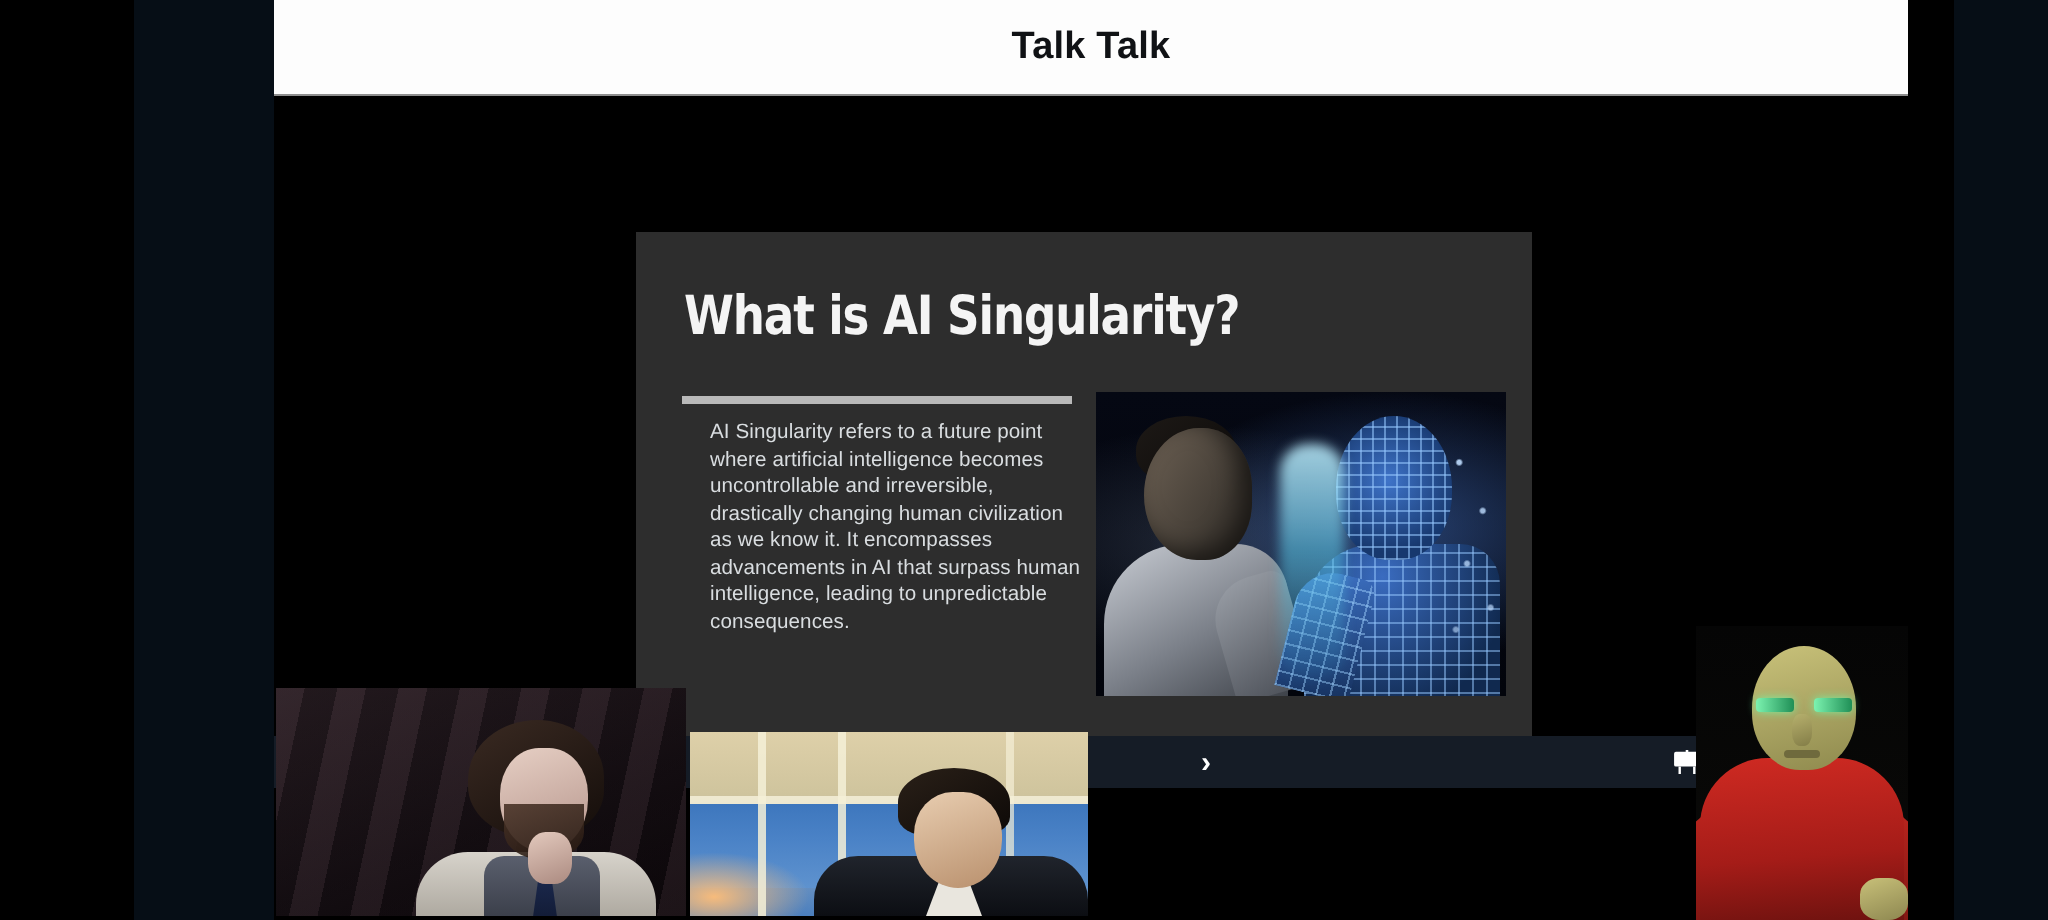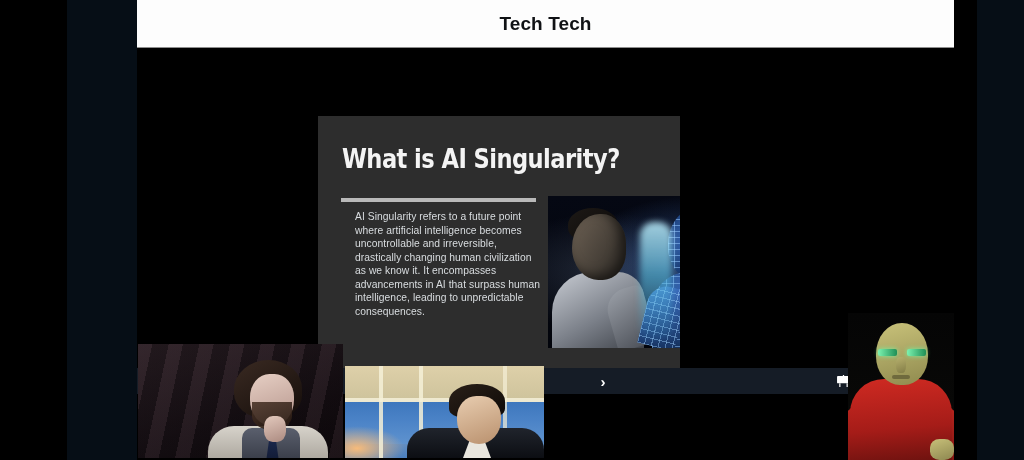--- a/index.html
+++ b/index.html
@@ -31,21 +31,21 @@
   }
 
   
   #stage{
     position:absolute;left:137px;top:48px;width:817px;height:412px;
     background:#000;overflow:hidden;
   }
 
   
   #slide{
-    position:absolute;left:181px;top:68px;width:362px;height:253px;
+    position:absolute;left:181px;top:68px;width:448px;height:253px;
     background:#2d2d2d;overflow:hidden;
   }
   #slide-title{
     position:absolute;left:24px;top:27px;
     font-family:"DejaVu Sans Condensed","Liberation Sans", sans-serif;
     font-size:27px;font-weight:bold;color:#f4f4f4;
     letter-spacing:-0.6px;
     transform:scaleX(.93);transform-origin:left center;
     white-space:nowrap;
   }
@@ -222,21 +222,21 @@
 <body>
 
 <div id="app">
 
   <div id="band-far-left" class="band"></div>
   <div id="band-left-navy" class="band-navy"></div>
   <div id="band-gap-right" class="band"></div>
   <div id="band-right-navy" class="band-navy"></div>
 
   <div id="header">
-    <div id="header-title">Tech Tech</div>
+    <div id="header-title">Talk Talk</div>
   </div>
 
   <div id="stage">
 
     <div id="slide">
       <div id="slide-title">What is AI Singularity?</div>
       <div id="slide-rule"></div>
       <div id="slide-body">AI Singularity refers to a future point where artificial intelligence becomes uncontrollable and irreversible, drastically changing human civilization as we know it. It encompasses advancements in AI that surpass human intelligence, leading to unpredictable consequences.</div>
 
       <div id="slide-photo">

